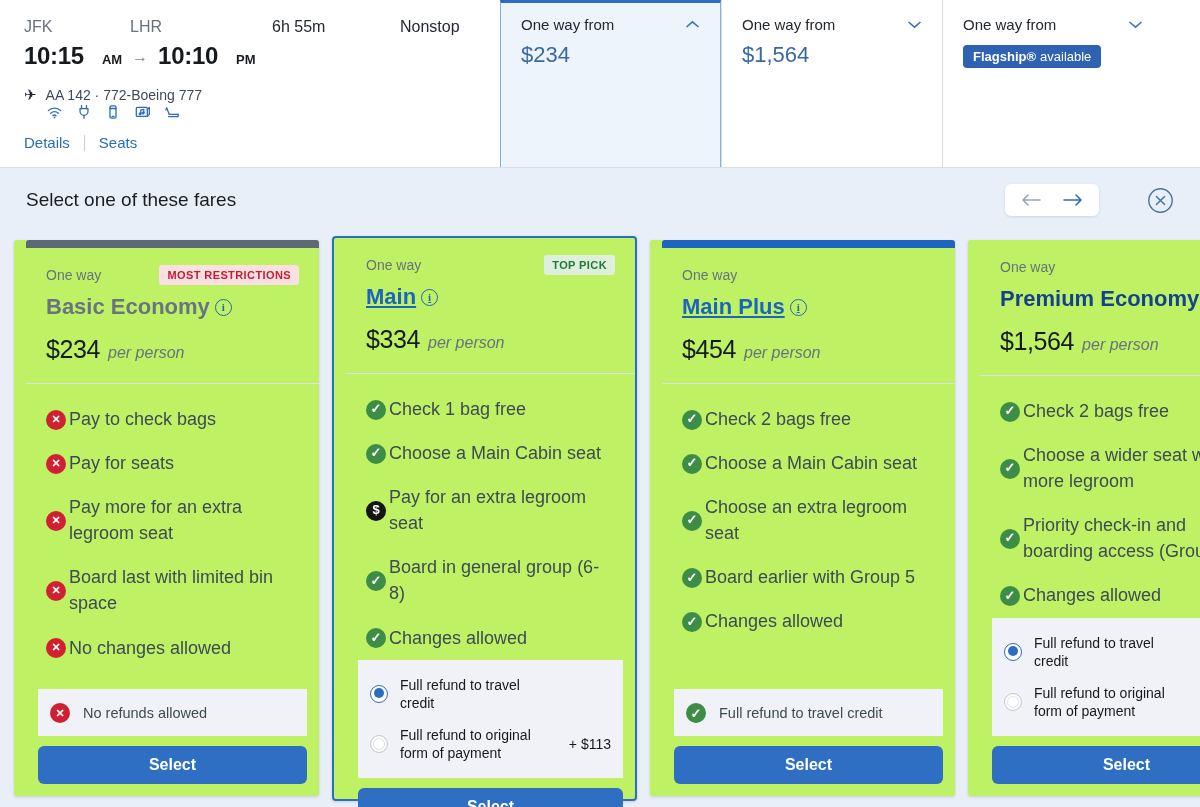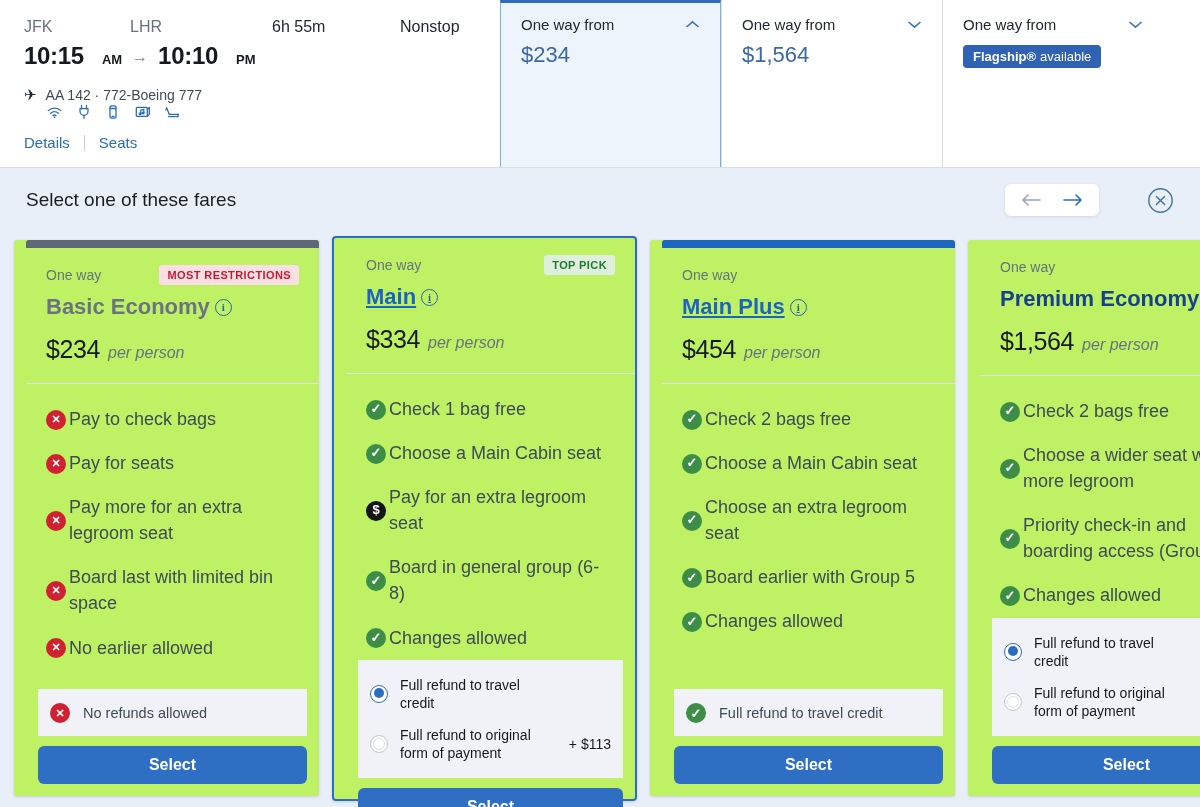--- a/index.html
+++ b/index.html
@@ -249,21 +249,21 @@
       <div class="feat">
           <span class="ficon x"></span>
           <span>Pay more for an extra legroom seat</span>
         </div>
       <div class="feat">
           <span class="ficon x"></span>
           <span>Board last with limited bin space</span>
         </div>
       <div class="feat">
           <span class="ficon x"></span>
-          <span>No earlier allowed</span>
+          <span>No changes allowed</span>
         </div>
     </div>
     <div class="card-footer">
       <div class="refund-note">
         <span class="ficon x"></span>
         <span>No refunds allowed</span>
       </div>
       <button class="select-btn">Select</button>
     </div>
   </div>

